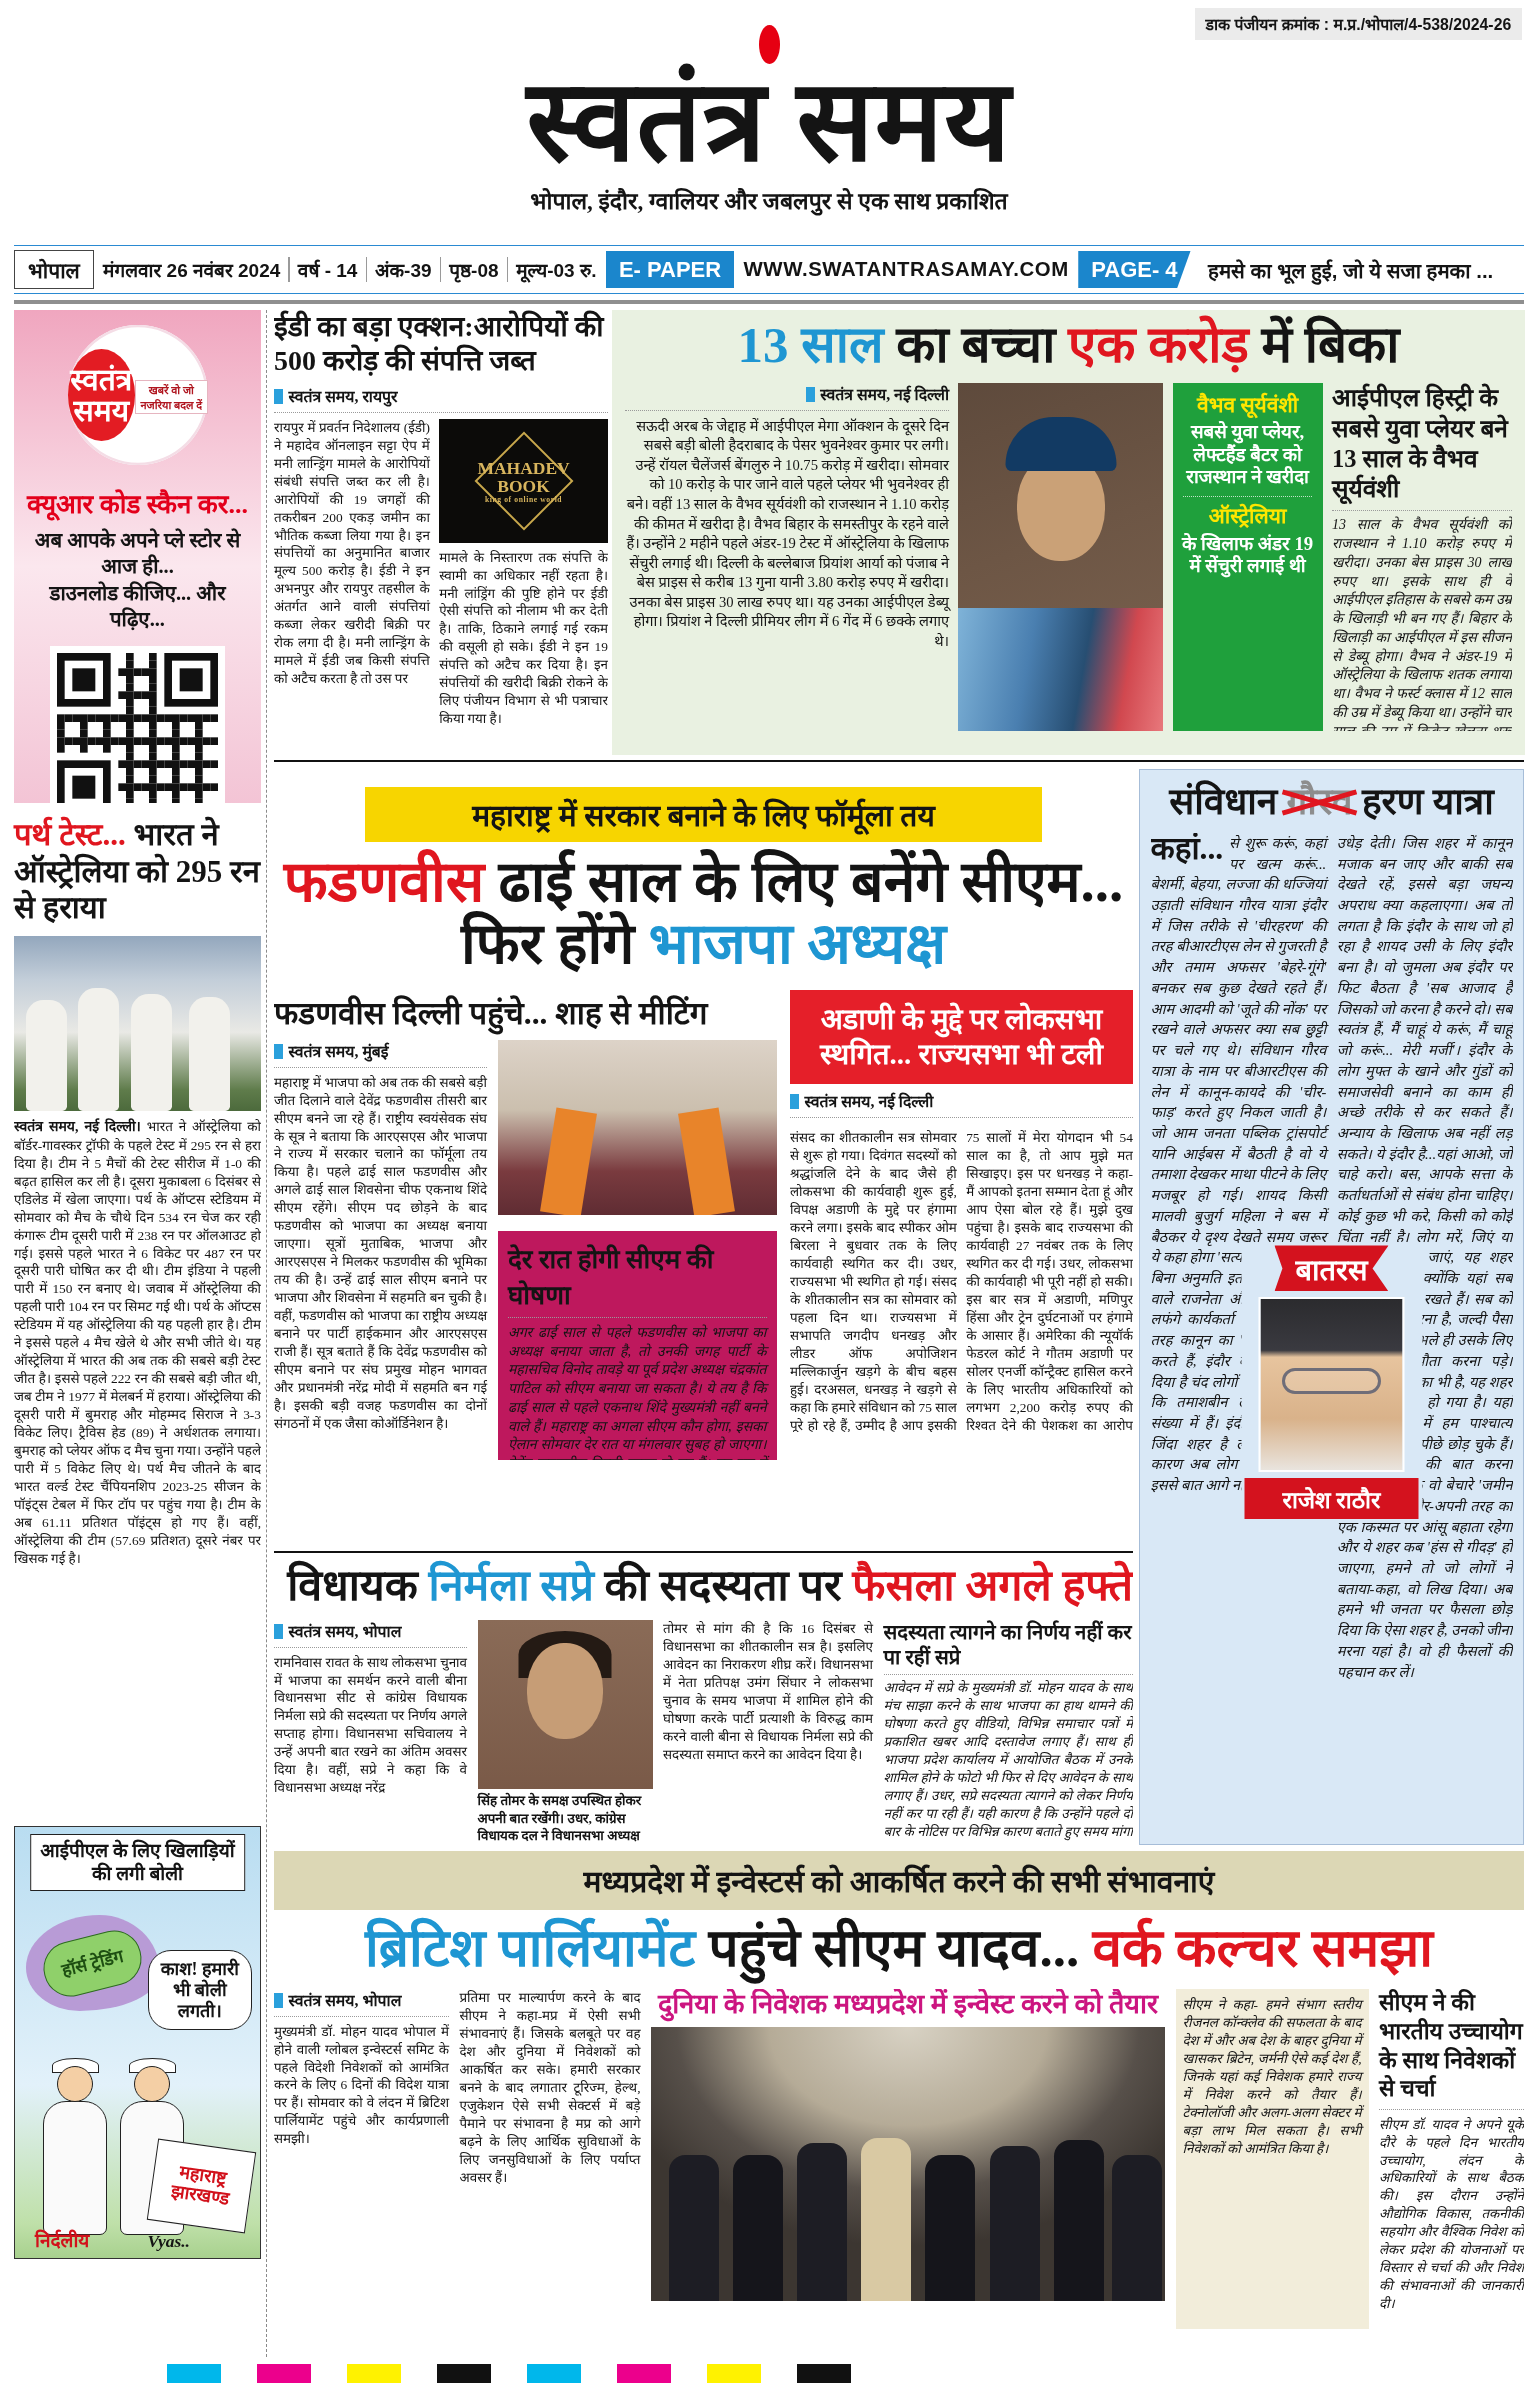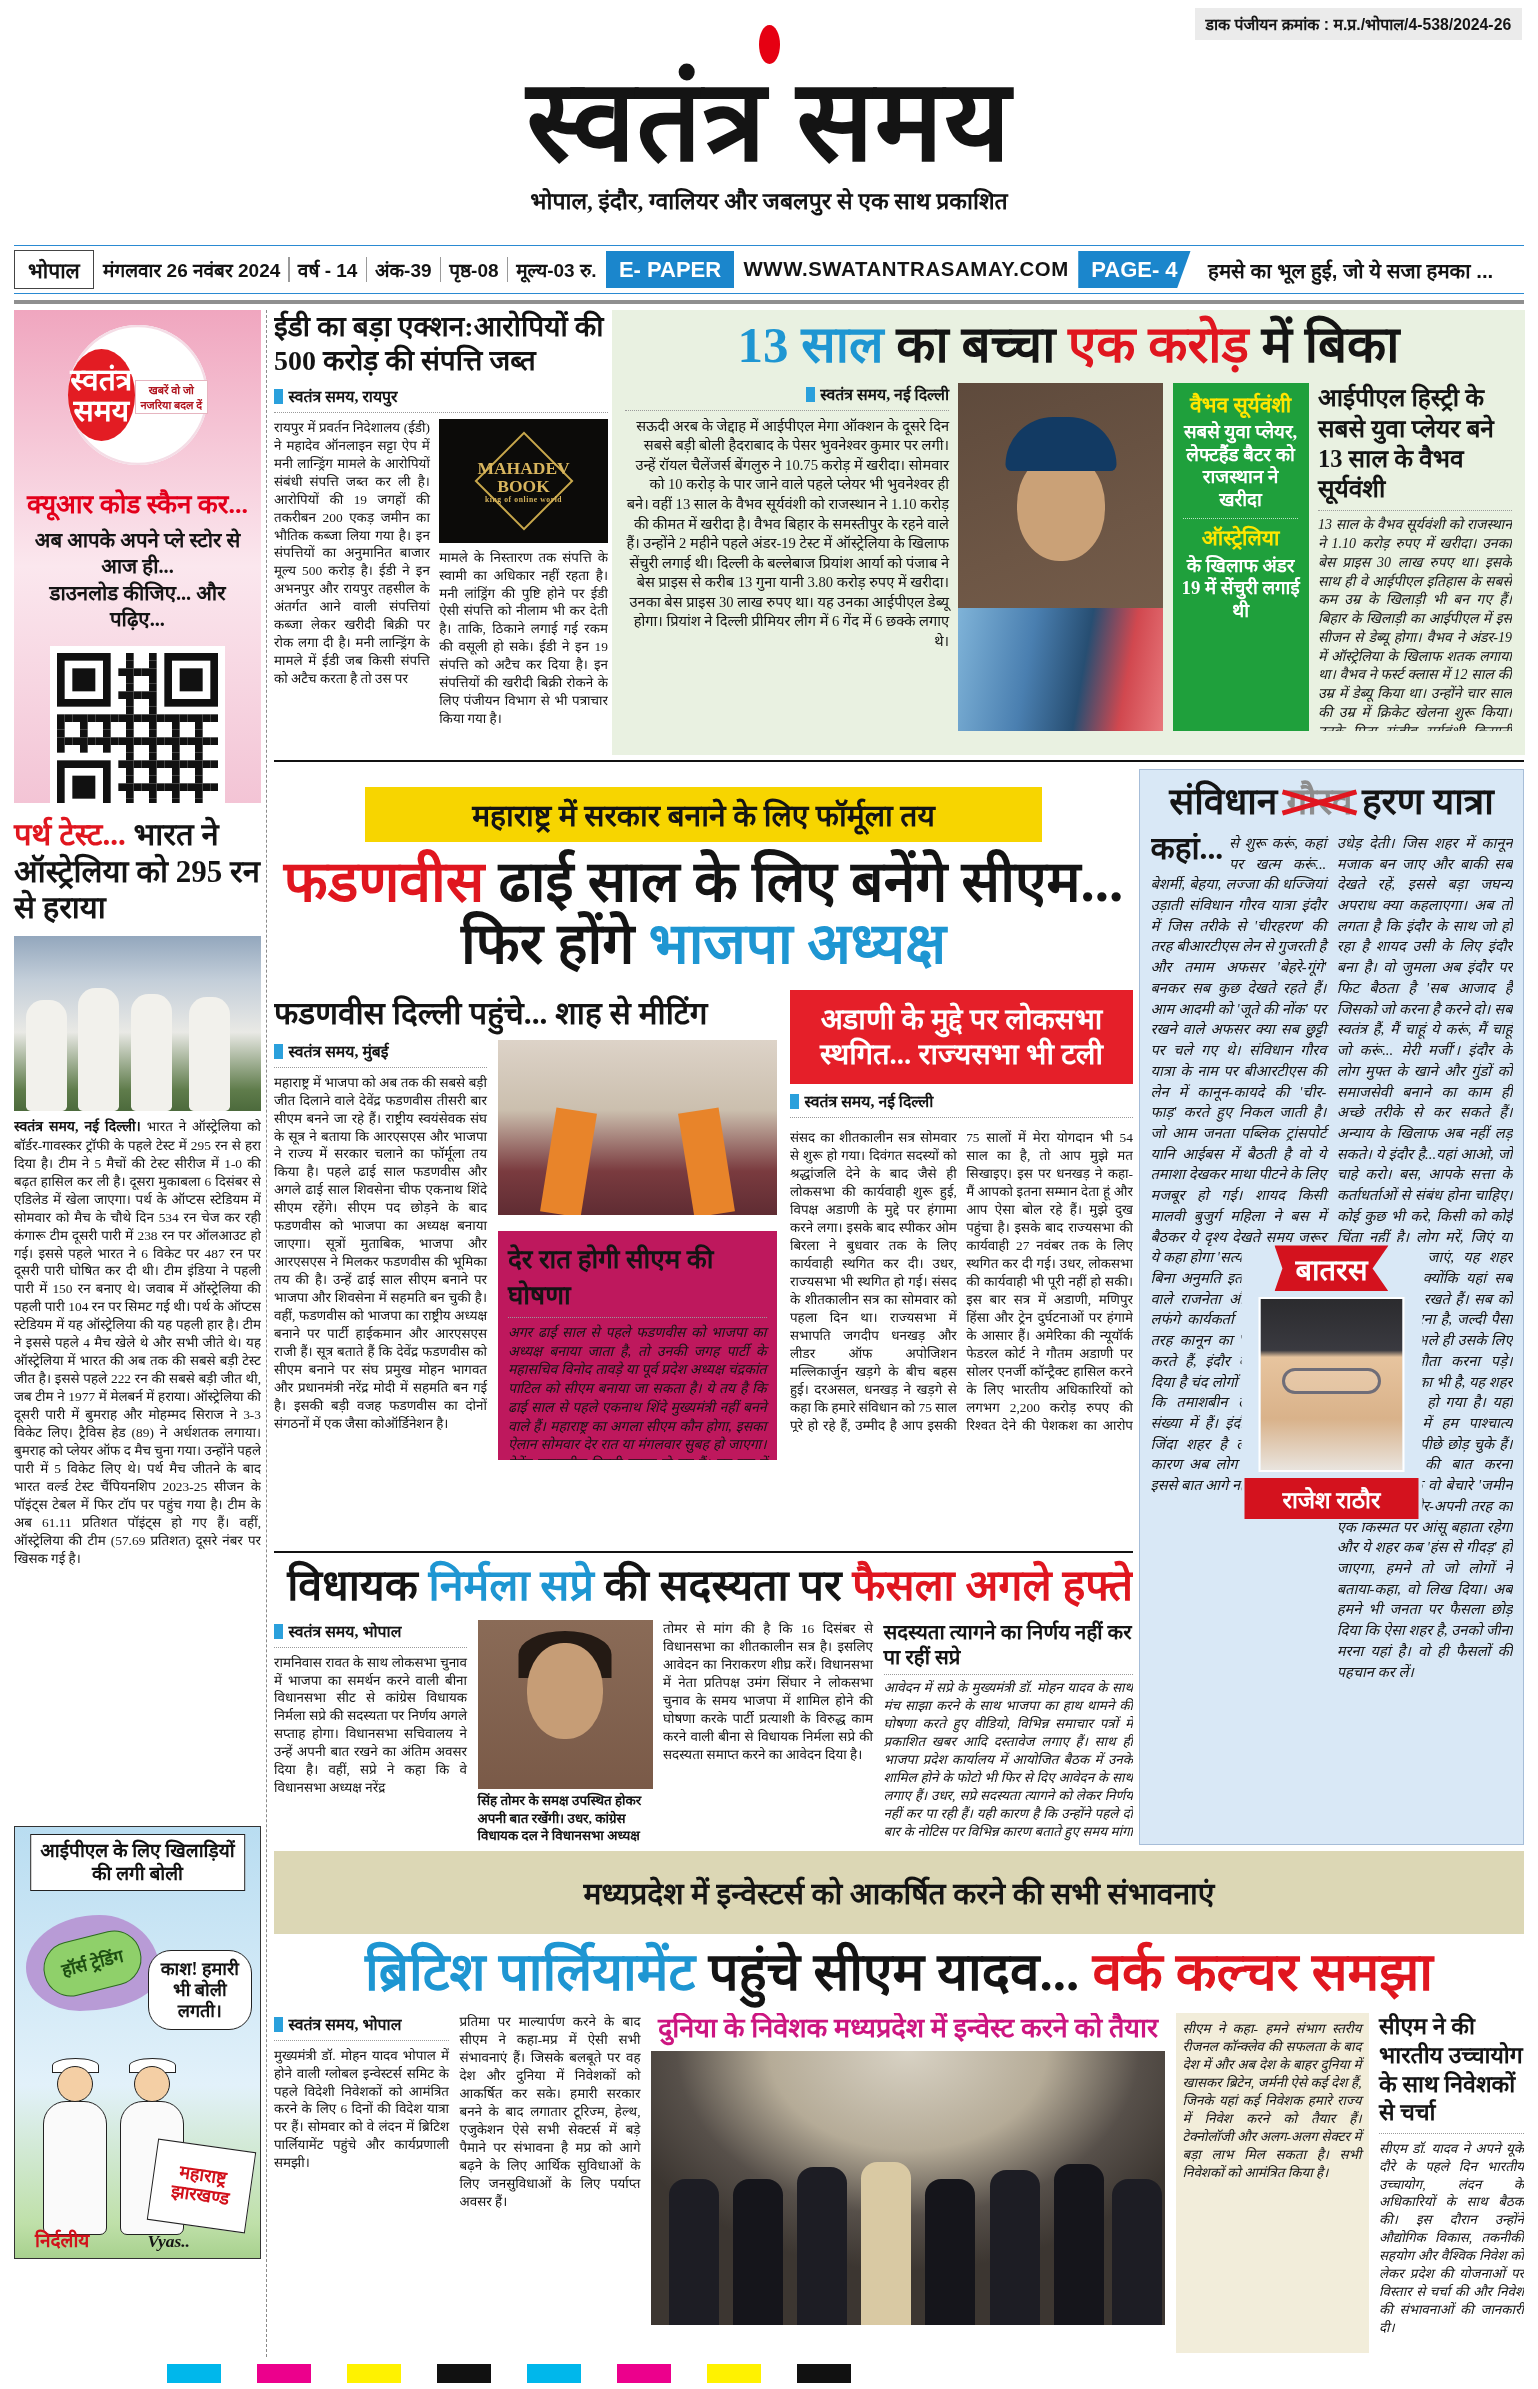--- a/index.html
+++ b/index.html
@@ -82,21 +82,21 @@
   
   .ipl{left:612px;top:310px;width:913px;height:445px;background:#e9f1e1;padding:9.3px 13px}
   .ipl-h{text-align:center;font-size:51px;font-weight:900;line-height:1.05}
   .ipl-row{display:flex;gap:9.3px;margin-top:10.5px;height:348px;overflow:hidden}
   .ipl-colA{width:324px;text-align:right}
   .ipl-colA .bt{text-align:right}
   .boy{width:205px;background:linear-gradient(160deg,#5e4a3c 0%,#6d5645 45%,#7c6350 100%);position:relative}
   .boy-face{position:absolute;left:50%;top:70px;transform:translateX(-50%);width:88px;height:108px;background:#caa177;border-radius:48%}
   .boy-cap{position:absolute;left:50%;top:34px;transform:translateX(-50%);width:111px;height:54px;background:#123a63;border-radius:53px 53px 7px 7px}
   .boy-jer{position:absolute;bottom:0;left:0;width:100%;height:123px;background:linear-gradient(100deg,#7fb3d8 0%,#4a7fb0 35%,#274e72 60%,#d1484f 80%,#e8787c 100%)}
-  .panel{width:136px;background:#1fa03c;color:#fff;padding:9.3px 7px;font-weight:900;text-align:center}
+  .panel{width:150px;background:#1fa03c;color:#fff;padding:9.3px 7px;font-weight:900;text-align:center}
   .panel .y{color:#ffe600;font-size:21px;line-height:1.15}
   .panel .w{font-size:18.7px;line-height:1.2;margin-top:4.7px;font-weight:800}
   .panel .pdot{border-bottom:1.8px dotted #bfe3c6;margin:7px 3.5px}
   .ipl-colD{flex:1}
   .ipl-rh{font-size:24.5px;font-weight:900;line-height:1.24}
   
   .mainrule{left:274px;top:760px;width:1250px;height:2.3px;background:#111}
   
   .fz{left:274px;top:769px;width:859px;height:774px}
   .band-yel{width:677px;margin:17.5px auto 0;background:#f7d500;text-align:center;font-size:30px;font-weight:900;padding:7px 0}
@@ -145,21 +145,21 @@
   .sz-colB{width:175px}
   .sapre-photo{height:169px;background:linear-gradient(180deg,#8a6b57 0%,#7a5a48 100%);position:relative}
   .sp-face{position:absolute;left:50%;top:23px;transform:translateX(-50%);width:76px;height:96px;background:#c69d76;border-radius:48%}
   .sp-hair{position:absolute;left:50%;top:10.5px;transform:translateX(-50%);width:93px;height:47px;background:#241a14;border-radius:50% 50% 0 0}
   .sz-cap{font-weight:bold;font-size:13.4px;margin-top:3px;line-height:1.3}
   .sz-colC{width:210px}
   .sz-colD{flex:1}
   .sz-sh{font-size:20.4px;font-weight:900;border-bottom:1.8px dotted #999;padding-bottom:4.7px;margin-bottom:4.7px;line-height:1.2}
   
   .cz{left:274px;top:1851px;width:1250px;height:507px}
-  .band-beige{background:#dcd7b5;text-align:center;font-size:30px;font-weight:900;padding:21px 0}
+  .band-beige{background:#dcd7b5;text-align:center;font-size:30px;font-weight:900;padding:9px 0}
   .cz-h{text-align:center;font-size:53px;font-weight:900;line-height:1.05;margin-top:10.5px}
   .cz-row{display:flex;gap:10.5px;margin-top:13px;height:340px;overflow:hidden}
   .cz-colA{width:175px}
   .cz-colB{width:181px}
   .cz-center{width:514px}
   .pinkh{color:#cc1580;text-align:center;font-size:27px;font-weight:900;line-height:1.15}
   .cm-photo{height:274px;margin-top:7px;background:radial-gradient(ellipse 60% 80% at 50% 0%,#d8d2c4 0%,#b5ab97 45%,#57504a 75%,#3c3631 100%);position:relative}
   .cm-fig{position:absolute;bottom:0;width:50px;height:146px;background:#1d1d24;border-radius:16.3px 16.3px 0 0}
   .cm-fig.l2{background:#15151b}
   .cm-fig.k{background:#d9c9a3}

